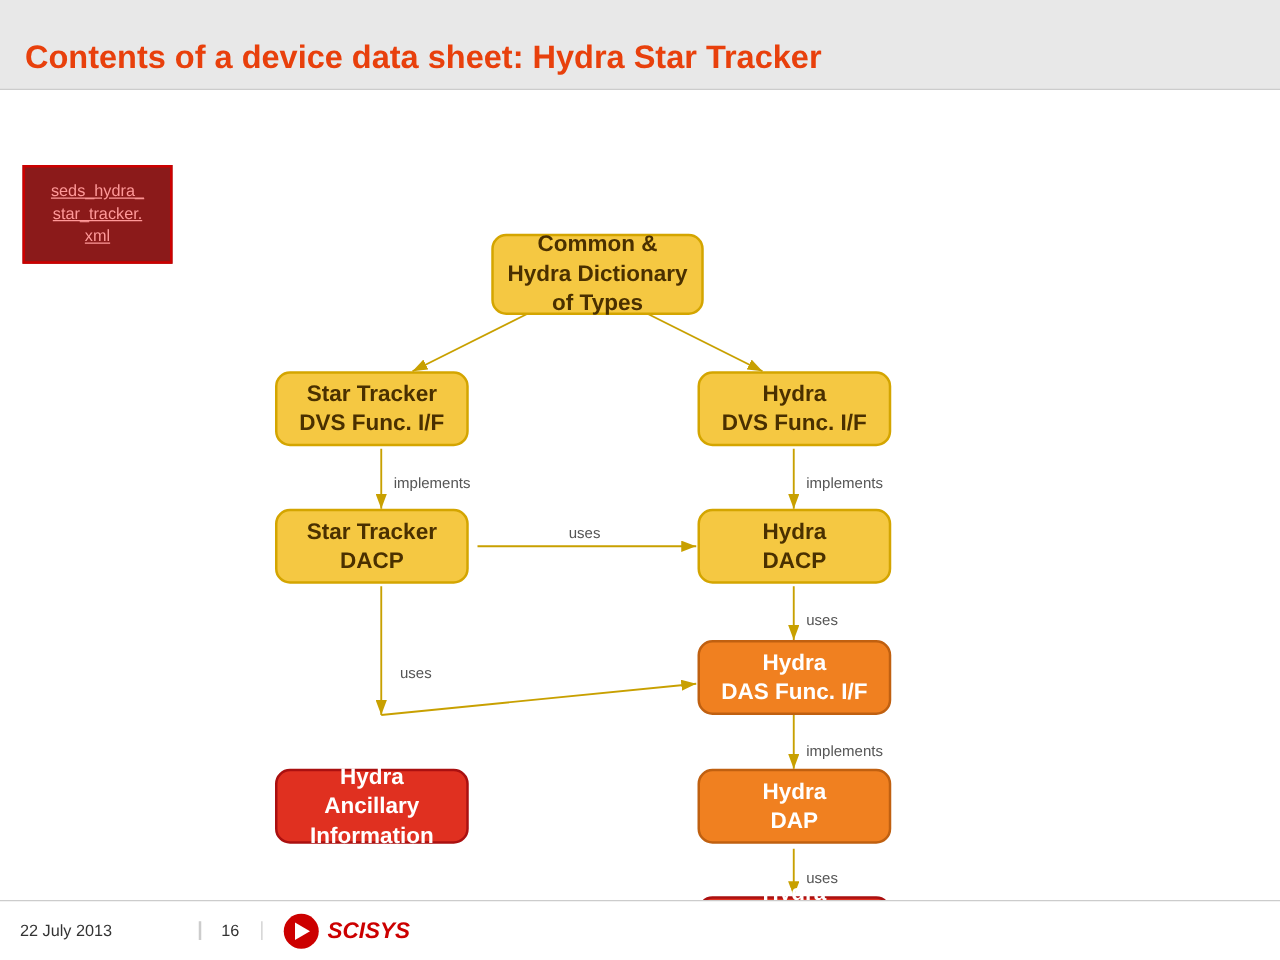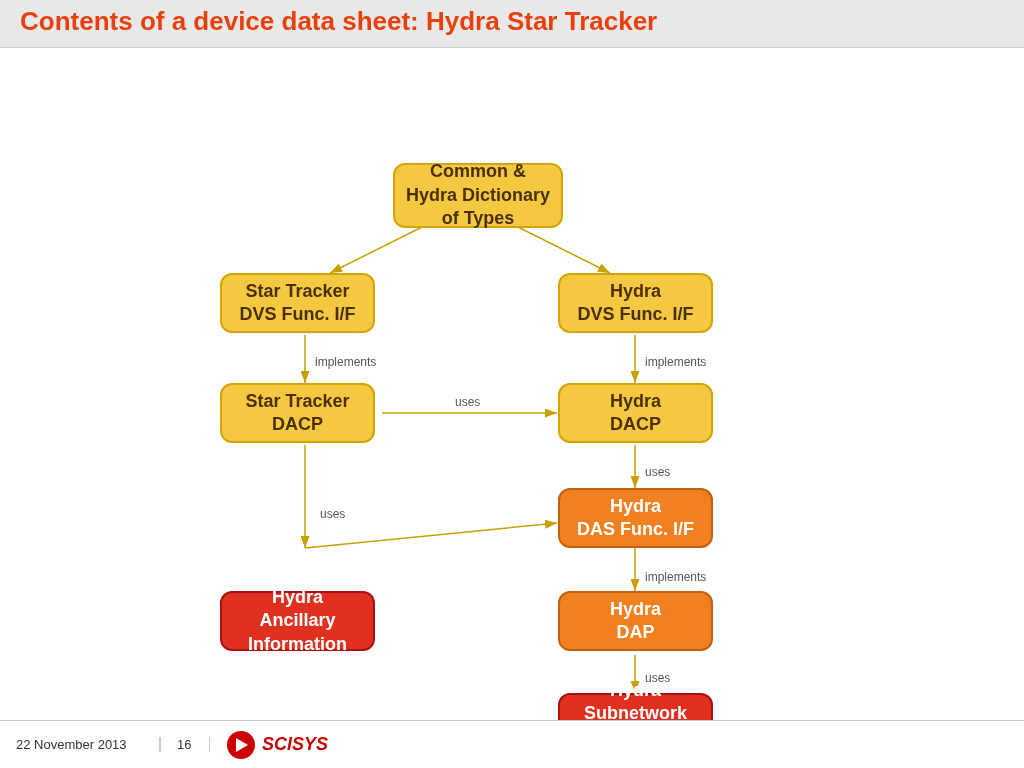--- a/index.html
+++ b/index.html
@@ -8,21 +8,21 @@
       height: 768px;
       background: #fff;
       font-family: Arial, sans-serif;
       overflow: hidden;
       position: relative;
     }
 
     
     #header {
       background: #e8e8e8;
-      padding: 6px 20px 10px 20px;
+      padding: 30px 20px 10px 20px;
       border-bottom: 1px solid #ccc;
     }
     #header h1 {
       color: #e8400c;
       font-size: 26px;
       font-weight: bold;
     }
 
     
     #main {
@@ -170,20 +170,23 @@
   </style>
 </head>
 <body>
 
 <div id="header">
   <h1>Contents of a device data sheet: Hydra Star Tracker</h1>
 </div>
 
 <div id="main">
 
+  <div class="file-box">
+    <span>seds_hydra_<br>star_tracker.<br>xml</span>
+  </div>
 
   <svg id="diagram-svg">
     <defs>
       <marker id="arrowhead" markerWidth="8" markerHeight="6" refX="8" refY="3" orient="auto">
         <polygon points="0 0, 8 3, 0 6" fill="#c8a000"></polygon>
       </marker>
     </defs>
 
     <line class="arrow-line" x1="430" y1="175" x2="330" y2="225"></line>
 
@@ -245,21 +248,21 @@
     <span>Hydra<br>DAP</span>
   </div>
 
   <div class="node node-red" style="left: 558px; top: 645px; width: 155px; height: 65px;">
     <span>Hydra<br>Subnetwork (1553)<br>Information</span>
   </div>
 
 </div>
 
 <div id="footer">
-  <div class="footer-date">22 November 2013</div>
+  <div class="footer-date">22 July 2013</div>
   <div class="footer-page">16</div>
   <div class="footer-logo">
     <svg class="logo-icon" viewBox="0 0 30 30">
       <circle cx="15" cy="15" r="14" fill="#cc0000"></circle>
       <polygon points="10,8 22,15 10,22" fill="white"></polygon>
     </svg>
     <span class="logo-text">SCISYS</span>
   </div>
 </div>
 

